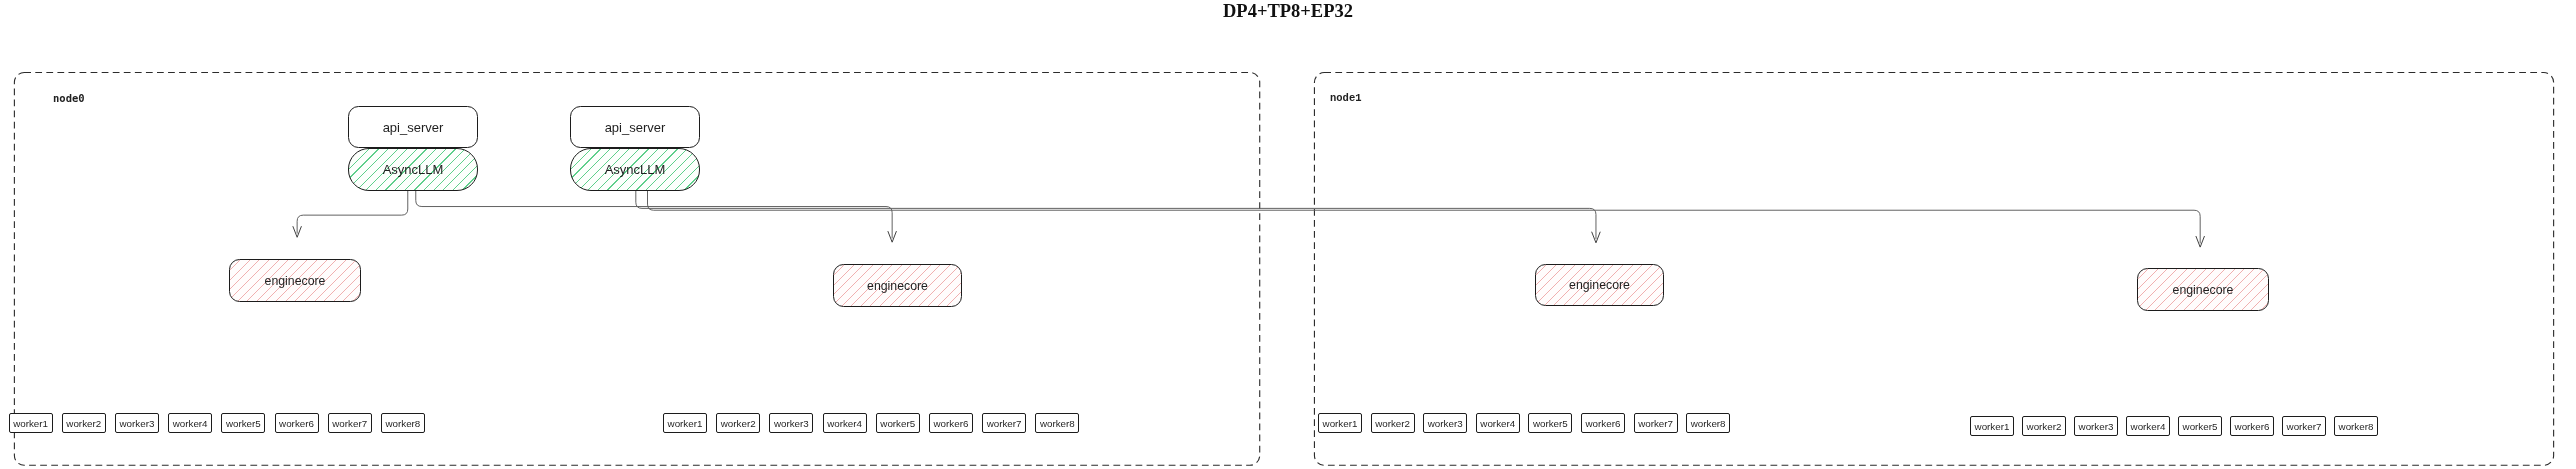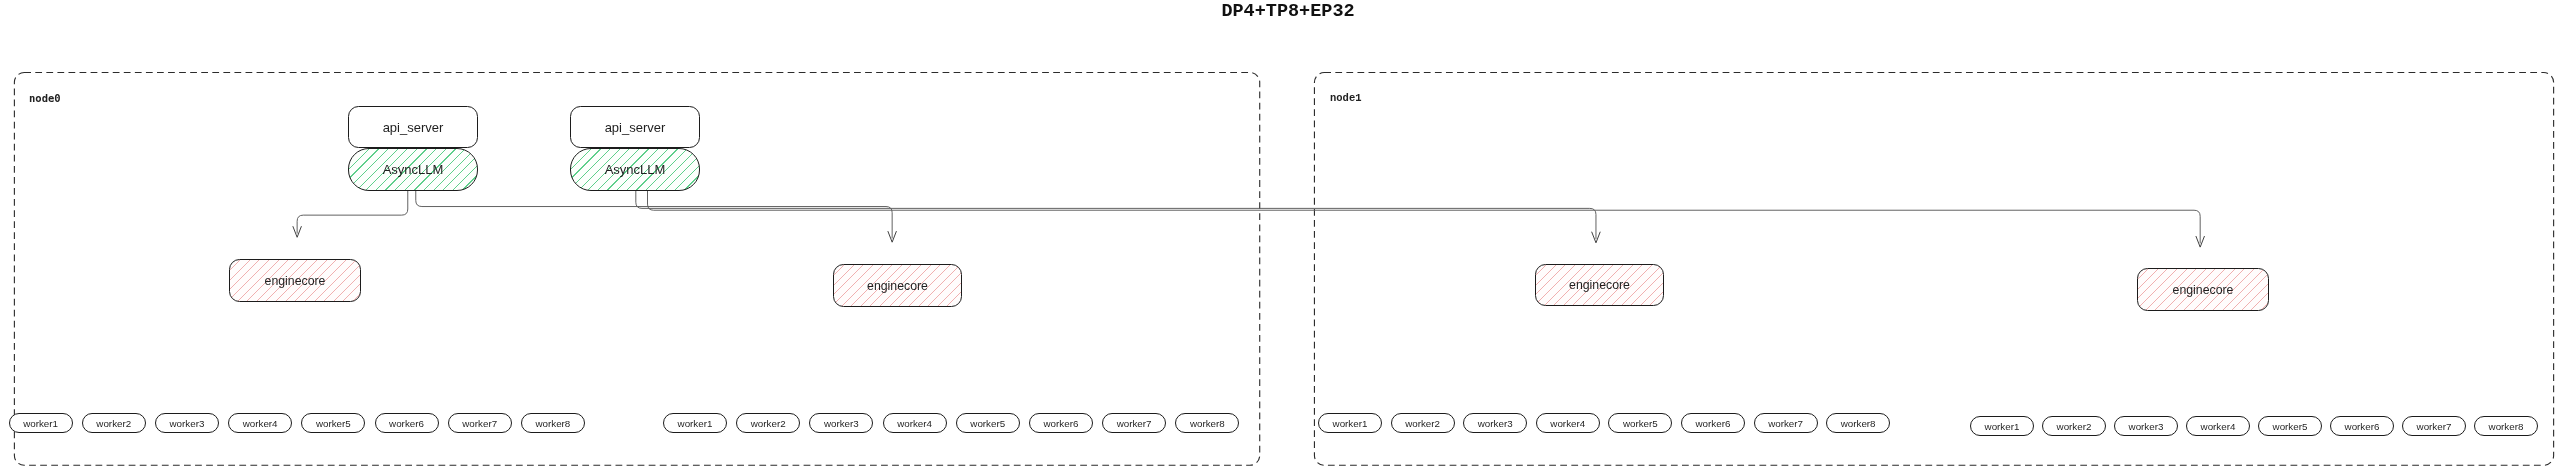--- a/index.html
+++ b/index.html
@@ -9,21 +9,21 @@
     height:469px;
     background:#ffffff;
     font-family:"Liberation Sans", sans-serif;
     color:#1f1f1f;
     overflow:hidden;
   }
   .diagram-title{
     position:absolute;
     top:1.2px; left:0; width:100%;
     text-align:center;
-    font-family:Liberation Mono, monospace;
+    font-family:Liberation Serif, serif;
     font-size:18.5px;
     font-weight:600;
     letter-spacing:0px;
     color:#111;
   }
   .node-label{
     position:absolute;
     font-family:"DejaVu Sans Mono", monospace;
     font-size:10.5px;
     font-weight:600;
@@ -56,24 +56,24 @@
     background-color:#fffcfc;
   }
   .enginecore{ font-size:12.3px; }
   .workers{
     position:absolute;
     display:flex;
     gap:9.2px;
   }
   .worker{
     box-sizing:border-box;
-    width:64px;
+    width:44px;
     height:20px;
     border:1.2px solid #1c1c1c;
-    border-radius:10px;
+    border-radius:2px;
     background:#ffffff;
     display:flex;
     align-items:center;
     justify-content:center;
     font-size:9.8px;
     color:#1f1f1f;
     white-space:nowrap;
   }
   svg.overlay{
     position:absolute;
@@ -103,21 +103,21 @@
 
     <path class="edge" d="M 1033 278 L 1033 329 Q 1033 339 1043 339 L 2585 339 Q 2595 339 2595 349 L 2595 389"></path>
     <polyline class="arrowhead" points="2588,377 2595,395 2602,377"></polyline>
 
     <path class="edge" d="M 1052 278 L 1052 332 Q 1052 342 1062 342 L 3568 342 Q 3578 342 3578 352 L 3578 396"></path>
     <polyline class="arrowhead" points="3571,384 3578,402 3585,384"></polyline>
   </svg>
 
   <div class="diagram-title">DP4+TP8+EP32</div>
 
-  <div class="node-label" style="left:21px; top:92px;padding-left:8px;">node0</div>
+  <div class="node-label" style="left:45px; top:92px;padding-left:8px;">node0</div>
   <div class="node-label" style="left:1330px; top:92px;font-family:Liberation Mono, monospace;">node1</div>
 
   <div class="box" style="left:348px; top:86px; width:130px; height:42px;">api_server</div>
   <div class="box hatch-green" style="left:348px; top:128px; width:130px; height:43px;">AsyncLLM</div>
 
   <div class="box" style="left:570px; top:86px; width:130px; height:42px;">api_server</div>
   <div class="box hatch-green" style="left:570px; top:128px; width:130px; height:43px;">AsyncLLM</div>
 
   <div class="box hatch-red enginecore" style="left:229px; top:239px; width:132px; height:43px;">enginecore</div>
   <div class="box hatch-red enginecore" style="left:833px; top:244px; width:129px; height:43px;">enginecore</div>

